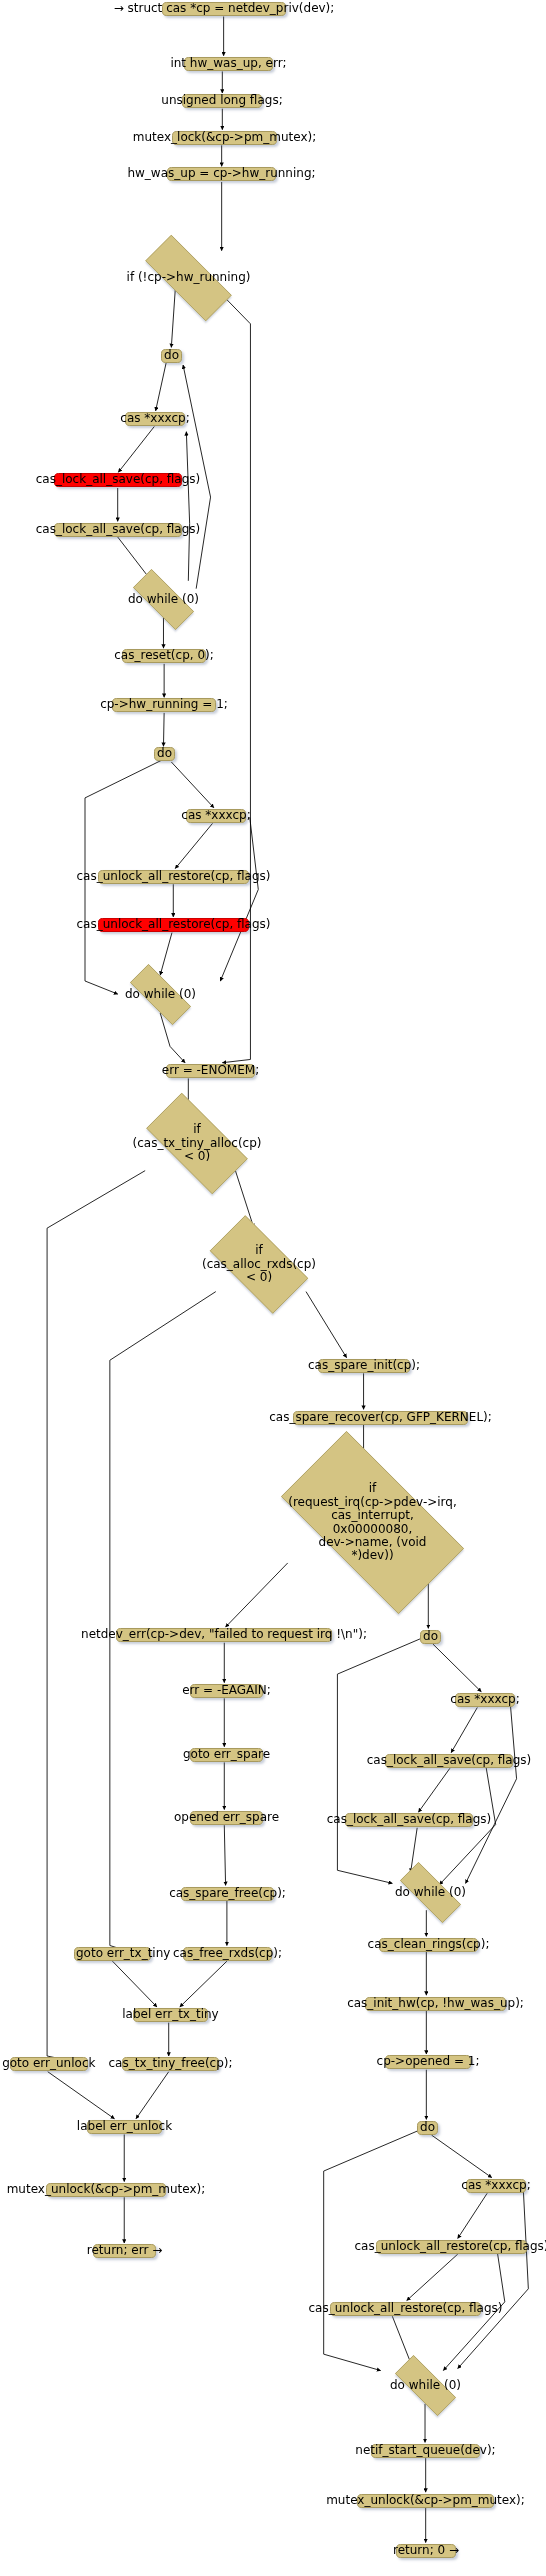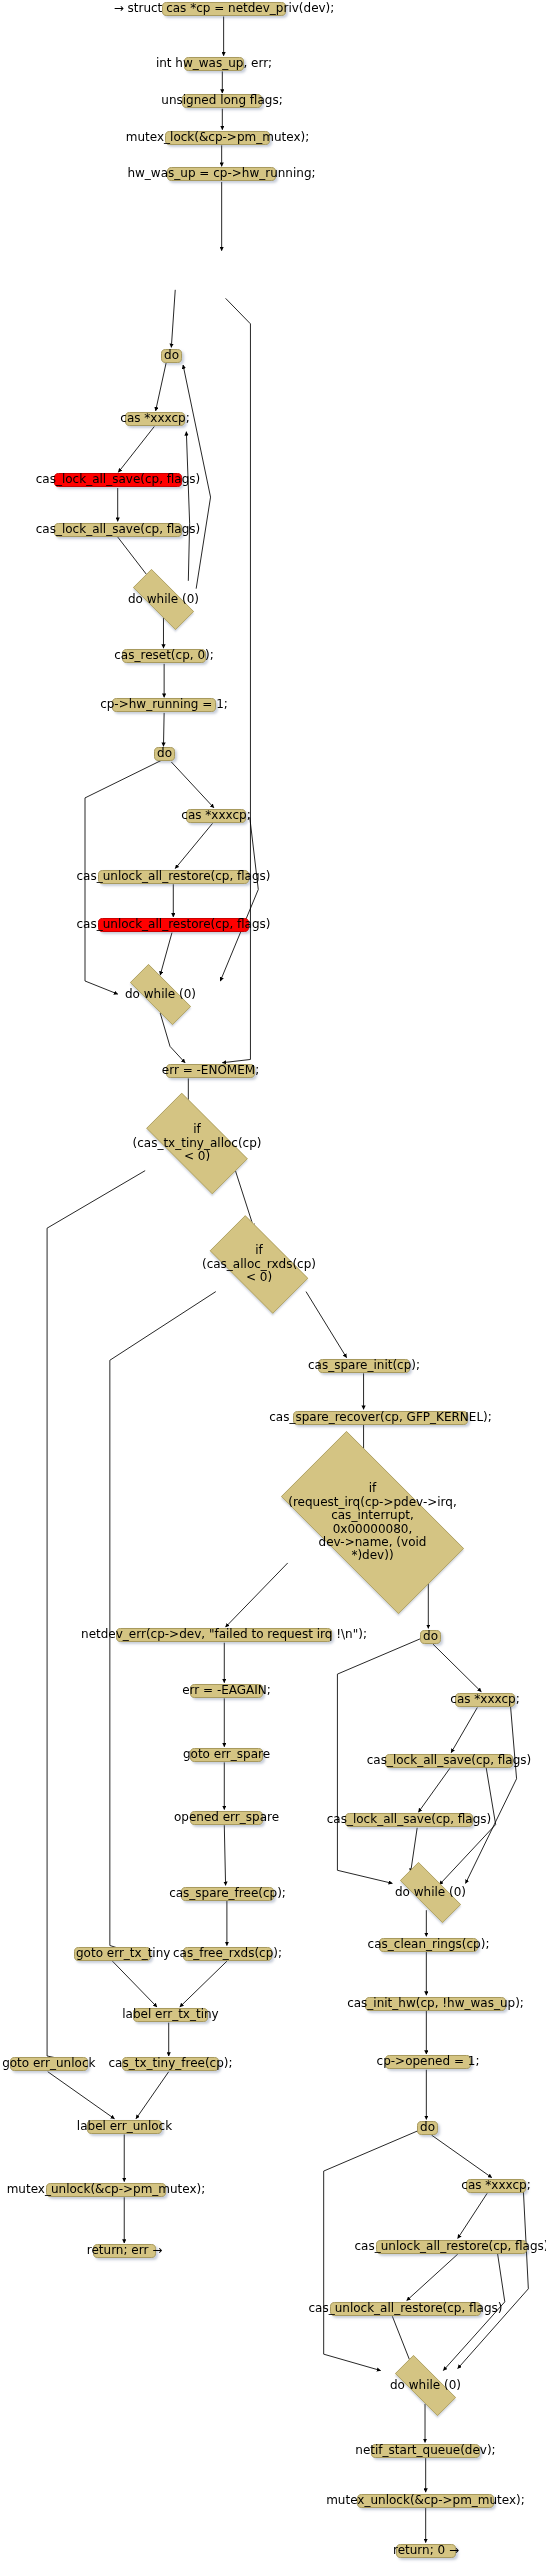--- a/index.html
+++ b/index.html
@@ -148,25 +148,29 @@
       <path d="M800,3342 L808,3500 L700,3622" marker-end="url(#arrow)"></path>
       <path d="M760,3440 L772,3520 L678,3625" marker-end="url(#arrow)"></path>
       <path d="M640,3258 L495,3320 L495,3600 L582,3625" marker-end="url(#arrow)"></path>
       <path d="M650,3676 L650,3735"></path>
       <path d="M651,3759 L651,3811"></path>
       <path d="M651,3835 L651,3888"></path>
     </g>
   </svg>
 
   <div class="node" style="left:162px;top:2px;width:124px;height:14.4px;">→ struct cas *cp = netdev_priv(dev);</div>
-  <div class="node" style="left:184px;top:57px;width:60px;height:14.4px;">int hw_was_up, err;</div>
+  <div class="node" style="left:184px;top:57px;width:89px;height:14.4px;">int hw_was_up, err;</div>
   <div class="node" style="left:182px;top:94px;width:80px;height:14.4px;">unsigned long flags;</div>
-  <div class="node" style="left:165px;top:131px;width:105px;height:14.4px;">mutex_lock(&amp;cp-&gt;pm_mutex);</div>
+  <div class="node" style="left:172px;top:131px;width:105px;height:14.4px;">mutex_lock(&amp;cp-&gt;pm_mutex);</div>
   <div class="node" style="left:167px;top:167px;width:109px;height:14.4px;">hw_was_up = cp-&gt;hw_running;</div>
 
+  <div class="node diamond" style="left:128px;top:252px;width:121px;height:52px;">
+    <span class="dia-shape"></span>
+    <span class="dia-label">if (!cp-&gt;hw_running)</span>
+  </div>
 
   <div class="node" style="left:161px;top:349px;width:21px;height:14.4px;">do</div>
   <div class="node" style="left:125px;top:412px;width:60px;height:14.4px;">cas *xxxcp;</div>
   <div class="node danger" style="left:54px;top:473px;width:128px;height:14.4px;">cas_lock_all_save(cp, flags)</div>
   <div class="node" style="left:54px;top:523px;width:128px;height:14.4px;">cas_lock_all_save(cp, flags)</div>
 
   <div class="node diamond" style="left:121px;top:581px;width:85px;height:37px;">
     <span class="dia-shape"></span>
     <span class="dia-label">do while (0)</span>
   </div>

